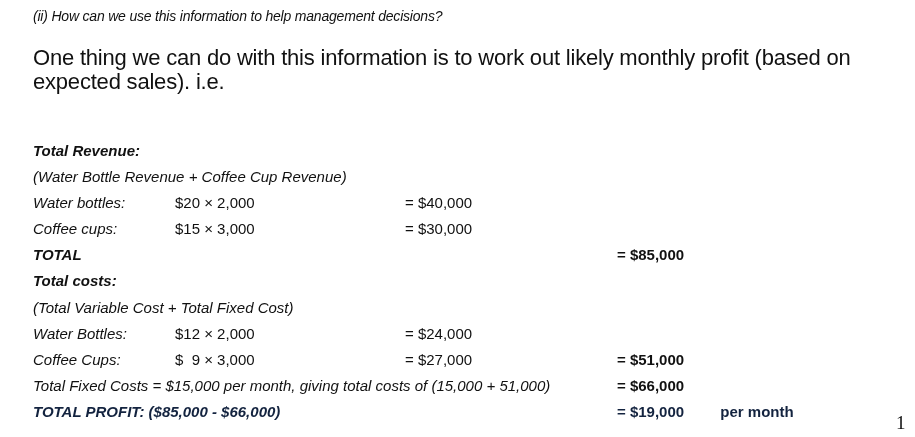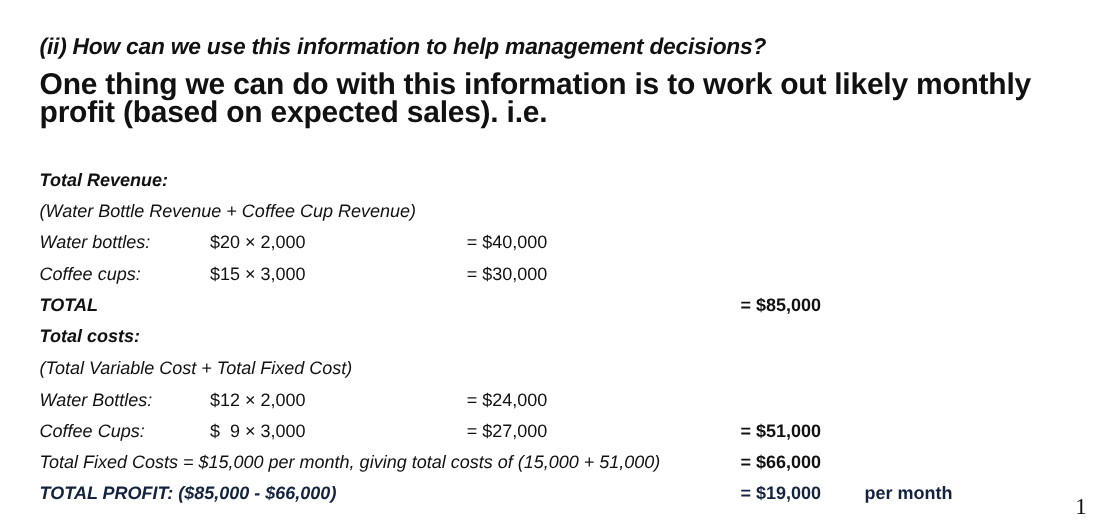--- a/index.html
+++ b/index.html
@@ -11,48 +11,48 @@
     width: 915px;
     height: 437px;
     position: relative;
     overflow: hidden;
     font-family: "Liberation Sans", sans-serif;
     color: #111111;
   }
   .question {
     position: absolute;
     left: 33px;
-    top: 29px;
-    font-size: 19px;
-    font-weight: bold;
+    top: 8px;
+    font-size: 14px;
+    font-weight: normal;
     font-style: italic;
     letter-spacing: -0.2px;
     white-space: nowrap;
   }
   .intro {
     position: absolute;
     left: 33px;
-    top: 58px;
+    top: 46px;
     width: 880px;
-    font-size: 25px;
-    font-weight: bold;
+    font-size: 22px;
+    font-weight: normal;
     line-height: 24px;
     letter-spacing: -0.2px;
   }
   .row {
     position: absolute;
     left: 33px;
     height: 22px;
     font-size: 15px;
     line-height: 22px;
     white-space: nowrap;
   }
   .col-a { position: absolute; left: 0; font-style: italic; }
   .col-b { position: absolute; left: 142px; text-align: right; }
-  .col-c { position: absolute; left: 356px; text-align: right; }
+  .col-c { position: absolute; left: 372px; text-align: right; }
   .col-d { position: absolute; left: 584px; }
   .bold { font-weight: bold; }
   .italic-bold { font-weight: bold; }
   .navy { color: #13233f; }
   .page-num {
     position: absolute;
     left: 896px;
     top: 412px;
     font-family: "Liberation Serif", serif;
     font-size: 19px;

